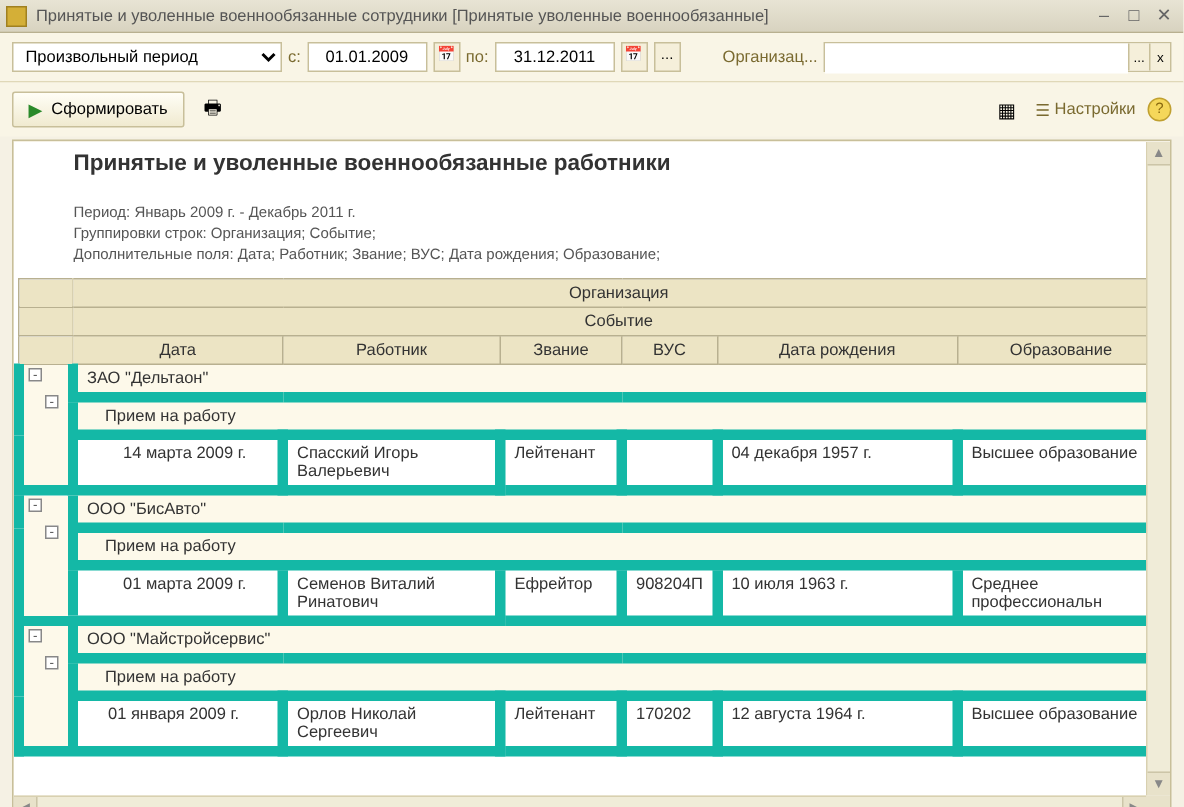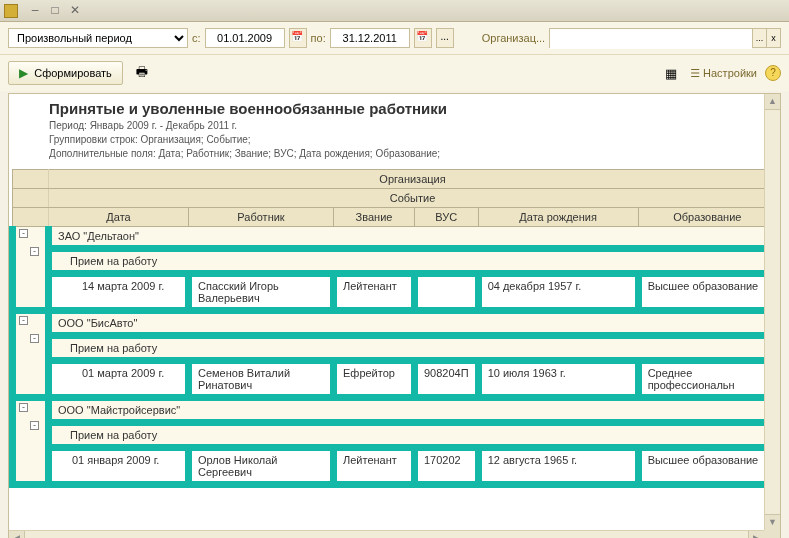--- a/index.html
+++ b/index.html
@@ -25,21 +25,21 @@
 .toolbar .formbtn .play { color: #2a8a2a; font-size: 12px; }
 .toolbar .iconbtn { width: 22px; height: 22px; cursor: pointer; display: flex; align-items: center; justify-content: center; font-size: 13px; }
 .toolbar .spacer { flex: 1; }
 .toolbar .rlink { color: #7a6a30; cursor: pointer; display: flex; align-items: center; gap: 3px; }
 .toolbar .help { width: 16px; height: 16px; border-radius: 50%; background: #f5d75a; border: 1px solid #c0a030; text-align: center; line-height: 14px; font-size: 10px; color: #8a6a10; cursor: pointer; }
 
 .reportarea { background: #fff; margin: 2px 8px 8px 8px; height: 454px; border: 1px solid #c8bf9a; overflow: auto; position: relative; }
 .reportinner { padding: 0; }
 
 .rpthead { padding: 6px 6px 8px 40px; }
-.rpthead h1 { font-size: 15px; font-weight: bold; color: #333; margin-bottom: 2px; }
+.rpthead h1 { font-size: 15px; font-weight: bold; color: #333; margin-bottom: 18px; }
 .rpthead .meta { font-size: 10px; color: #555; line-height: 1.4; }
 
 table.rpt { border-collapse: collapse; width: 100%; font-size: 11px; }
 table.rpt th { background: #ece4c4; border: 1px solid #b8b090; padding: 3px 6px; text-align: center; font-weight: normal; color: #333; }
 table.rpt th.full { background: #ece4c4; }
 table.rpt td { border: 7px solid #14b8a6; padding: 3px 6px; color: #333; vertical-align: top; }
 table.rpt tr.grp td { background: #fdf9ea; }
 table.rpt tr.black td { border-top: 1px solid #000; }
 
 .gut { width: 36px; border-right: 1px solid #d8d0b0 !important; background: #fbf8ec; padding: 0 !important; position: relative; min-width:36px; }
@@ -58,20 +58,21 @@
 .hscroll { position: absolute; left:0; right:16px; bottom:0; height:16px; background:#f0ecd8; border-top:1px solid #d8d0b0; }
 .hscroll .ar { width:16px; height:16px; display:inline-block; background:#e8e2ca; border-right:1px solid #ccc5a8; text-align:center; line-height:14px; font-size:9px; color:#888; cursor:pointer; }
 .hscroll .ar.rt { float:right; border-left:1px solid #ccc5a8; border-right:none; }
 .corner { position:absolute; right:0; bottom:0; width:16px; height:16px; background:#e8e2ca; }
 </style>
 </head>
 <body>
 
 <div class="titlebar">
   <div class="appicon"></div>
+  <div class="title">Принятые и уволенные военнообязанные сотрудники [Принятые уволенные военнообязанные]</div>
   <div class="winbtn">–</div>
   <div class="winbtn">□</div>
   <div class="winbtn">✕</div>
 </div>
 
 <div class="filterbar">
   <select class="periodsel">
     <option>Произвольный период</option>
   </select>
   <span class="lbl">с:</span>
@@ -180,21 +181,21 @@
         <td colspan="6">ООО "Майстройсервис"</td>
       </tr>
       <tr class="grp">
             <td colspan="6" style="padding-left:18px">Прием на работу</td>
           </tr>
       <tr>
         <td style="padding-left:20px">01 января 2009 г.</td>
         <td>Орлов Николай Сергеевич</td>
         <td>Лейтенант</td>
         <td>170202</td>
-        <td>12 августа 1965 г.</td>
+        <td>12 августа 1964 г.</td>
         <td>Высшее образование</td>
       </tr>
     </tbody>
       </table>
   </div>
 
   <div class="vscroll">
     <div class="ar">▲</div>
     <div class="ar bt">▼</div>
   </div>

